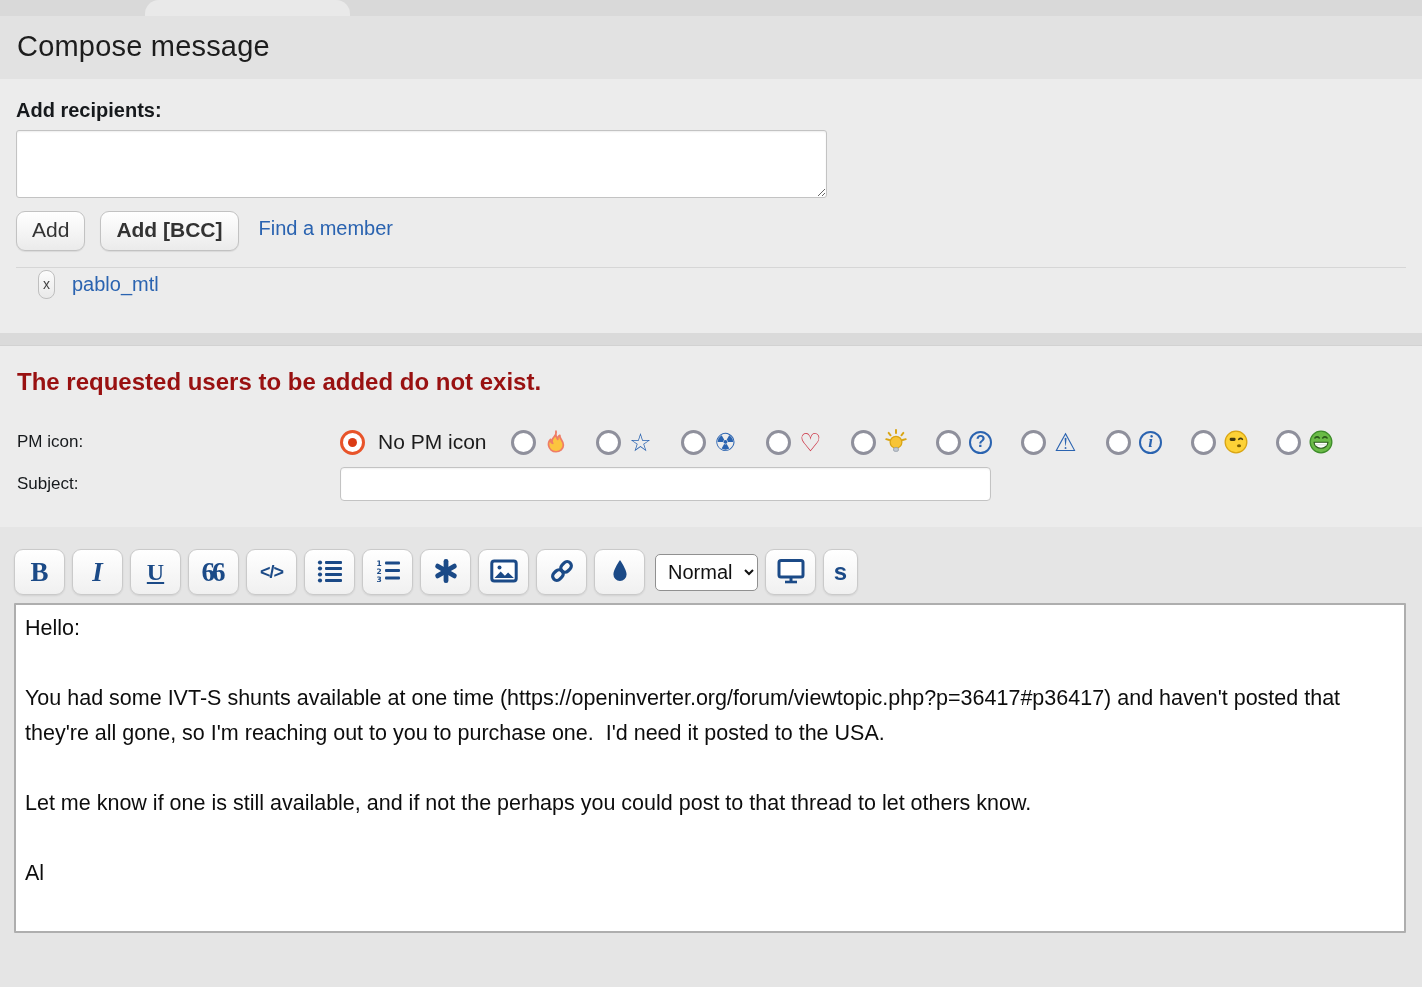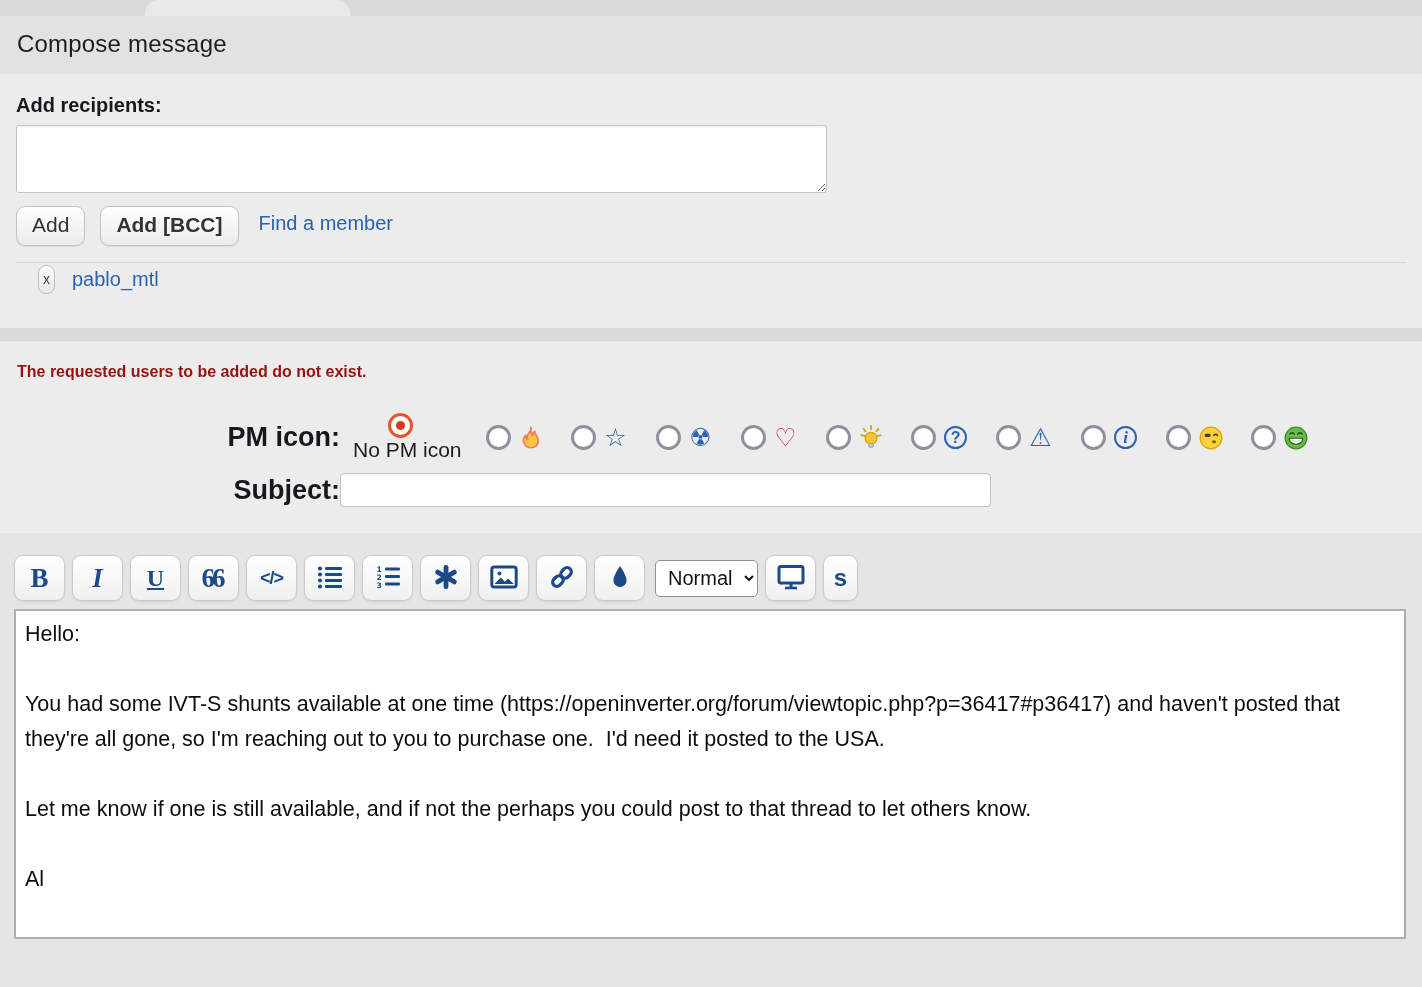--- a/index.html
+++ b/index.html
@@ -12,21 +12,21 @@
 
   
   .top-strip { height: 16px; background: #d9d9d9; position: relative; }
   .tab-hint {
     position: absolute; left: 145px; top: 0; width: 205px; height: 16px;
     background: #e9e9e9; border-radius: 14px 14px 0 0;
   }
 
   .panel-top { background: #ececec; padding-bottom: 4px; }
   .title-band { background: #e2e2e2; padding: 14px 17px 16px; }
-  .page-title { font-size: 24px; color: #1d1d1d; font-weight: 400; letter-spacing: 0.2px; }
+  .page-title { font-size: 29px; color: #1d1d1d; font-weight: 400; letter-spacing: 0.2px; }
 
   .fields { padding: 10px 16px 0; }
   .field-label { font-weight: 700; font-size: 20px; color: #16191c; margin: 10px 0 8px; }
 
   .recipients-textarea {
     width: 811px; height: 68px; resize: both;
     border: 1px solid #c3c3c3; border-radius: 3px;
     padding: 5px 8px; font: inherit; font-size: 19px;
     background: #fff; box-shadow: inset 0 1px 2px rgba(0,0,0,.07);
   }
@@ -50,39 +50,39 @@
     font-family: inherit; font-size: 14px; color: #444; line-height: 1;
     background: linear-gradient(#fcfcfc, #e9e9e9);
     border: 1px solid #bfbfbf; border-radius: 8px;
     padding: 6px 4px 7px; cursor: pointer;
   }
   .recipient-name { margin-left: 17px; font-size: 20px; }
 
   .panel-gap { height: 12px; background: #dadada; }
 
   .panel-form { background: #ececec; padding: 20px 17px 26px; border-top: 1px solid #d2d2d2; }
-  .error-text { color: #991111; font-weight: 700; font-size: 16px; margin: 2px 0 32px; }
+  .error-text { color: #991111; font-weight: 700; font-size: 24px; margin: 2px 0 32px; }
 
   .form-row { display: flex; align-items: center; margin-top: 11px; }
-  .form-row-label { width: 323px; flex: none; font-weight: 700; font-size: 27px; color: #16191c; text-align: right; }
+  .form-row-label { width: 323px; flex: none; font-weight: 400; font-size: 17px; color: #16191c; }
 
   
   .radio {
     width: 19px; height: 19px; flex: none; display: inline-block;
     border: 3px solid #8f909c; border-radius: 50%; background: #fff;
     box-sizing: content-box; cursor: pointer; position: relative;
   }
   .radio.selected { border-color: #e8542a; }
   .radio.selected::after {
     content: ""; position: absolute; left: 5px; top: 5px;
     width: 9px; height: 9px; border-radius: 50%; background: #da3b15;
   }
 
   .pm-row-options { display: flex; align-items: center; }
-  .pm-none { display: flex; align-items: center; flex-direction: column; }
+  .pm-none { display: flex; align-items: center; }
   .pm-none-label { margin-left: 13px; font-size: 21px; color: #1c1c1c; }
   .pm-opts { display: flex; align-items: center; margin-left: 24px; }
   .pm-opt { display: flex; align-items: center; margin-left: 26px; }
   .pm-opt:first-child { margin-left: 0; }
   .pm-ic { margin-left: 6px; width: 28px; height: 28px; display: flex; align-items: center; justify-content: center; }
   .glyph-ic { font-size: 25px; line-height: 1; font-family: "DejaVu Sans", sans-serif; }
   .blue-g { color: #2a63b0; }
   .red-g { color: #cc3344; }
   .circle-ic {
     width: 23px; height: 23px; border: 2.5px solid #2a63b0; border-radius: 50%;

